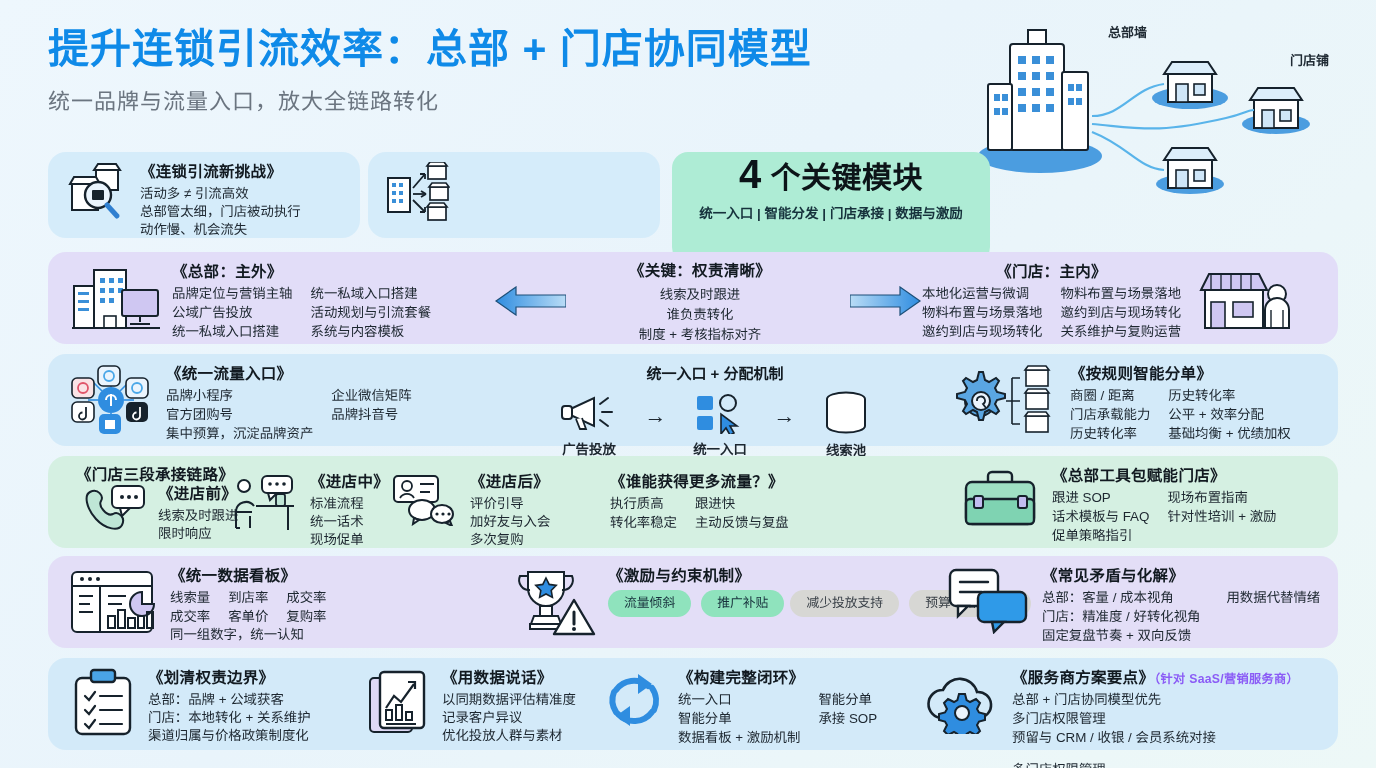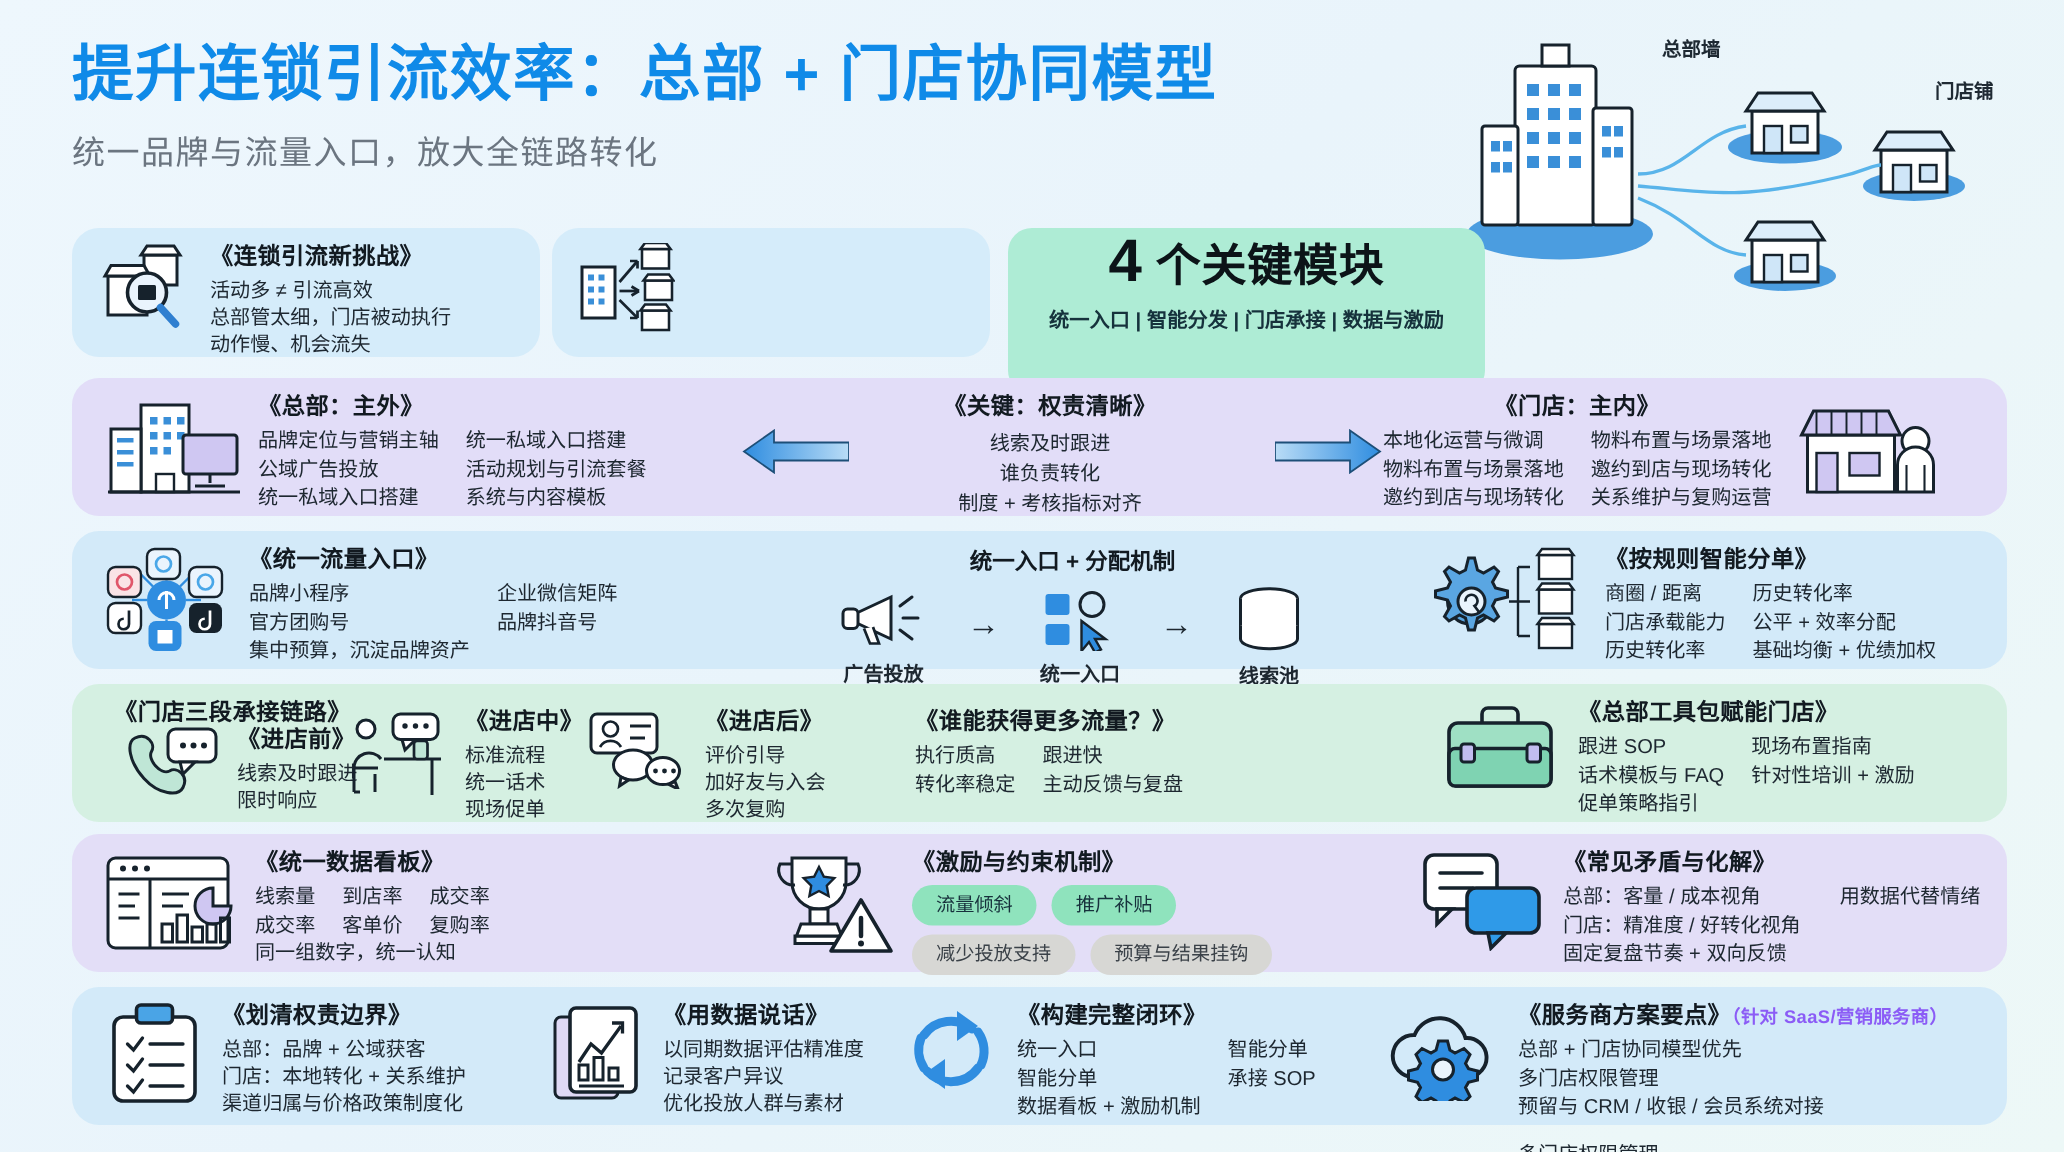--- a/index.html
+++ b/index.html
@@ -82,21 +82,21 @@
   .flow .ttl { text-align: center; font-size: 15px; font-weight: bold; color: #121a21; }
   .flow .steps {
     display: flex; align-items: center; justify-content: space-between;
     margin-top: 8px;
   }
   .flow .step { display: flex; flex-direction: column; align-items: center; gap: 4px; }
   .flow .cap { font-size: 13.4px; font-weight: bold; color: #1d2730; }
   .flow .ar { font-size: 22px; color: #1d2730; line-height: 1; margin-bottom: 18px; }
 
   
-  .pillwrap { display: flex; flex-direction: column; gap: 6px; margin-top: 4px; }
+  .pillwrap { display: flex; flex-direction: row; gap: 6px; margin-top: 4px; }
   .pillrow { display: flex; gap: 10px; }
   .pill {
     font-size: 12.8px; padding: 5px 16px; border-radius: 14px;
     white-space: nowrap; color: #17313c;
   }
   .pill.g { background: #8fe3bd; }
   .pill.n { background: #d7d7d4; color: #3a4148; }
 
   .note { font-size: 12.2px; color: #8b5cf6; }
 </style>

